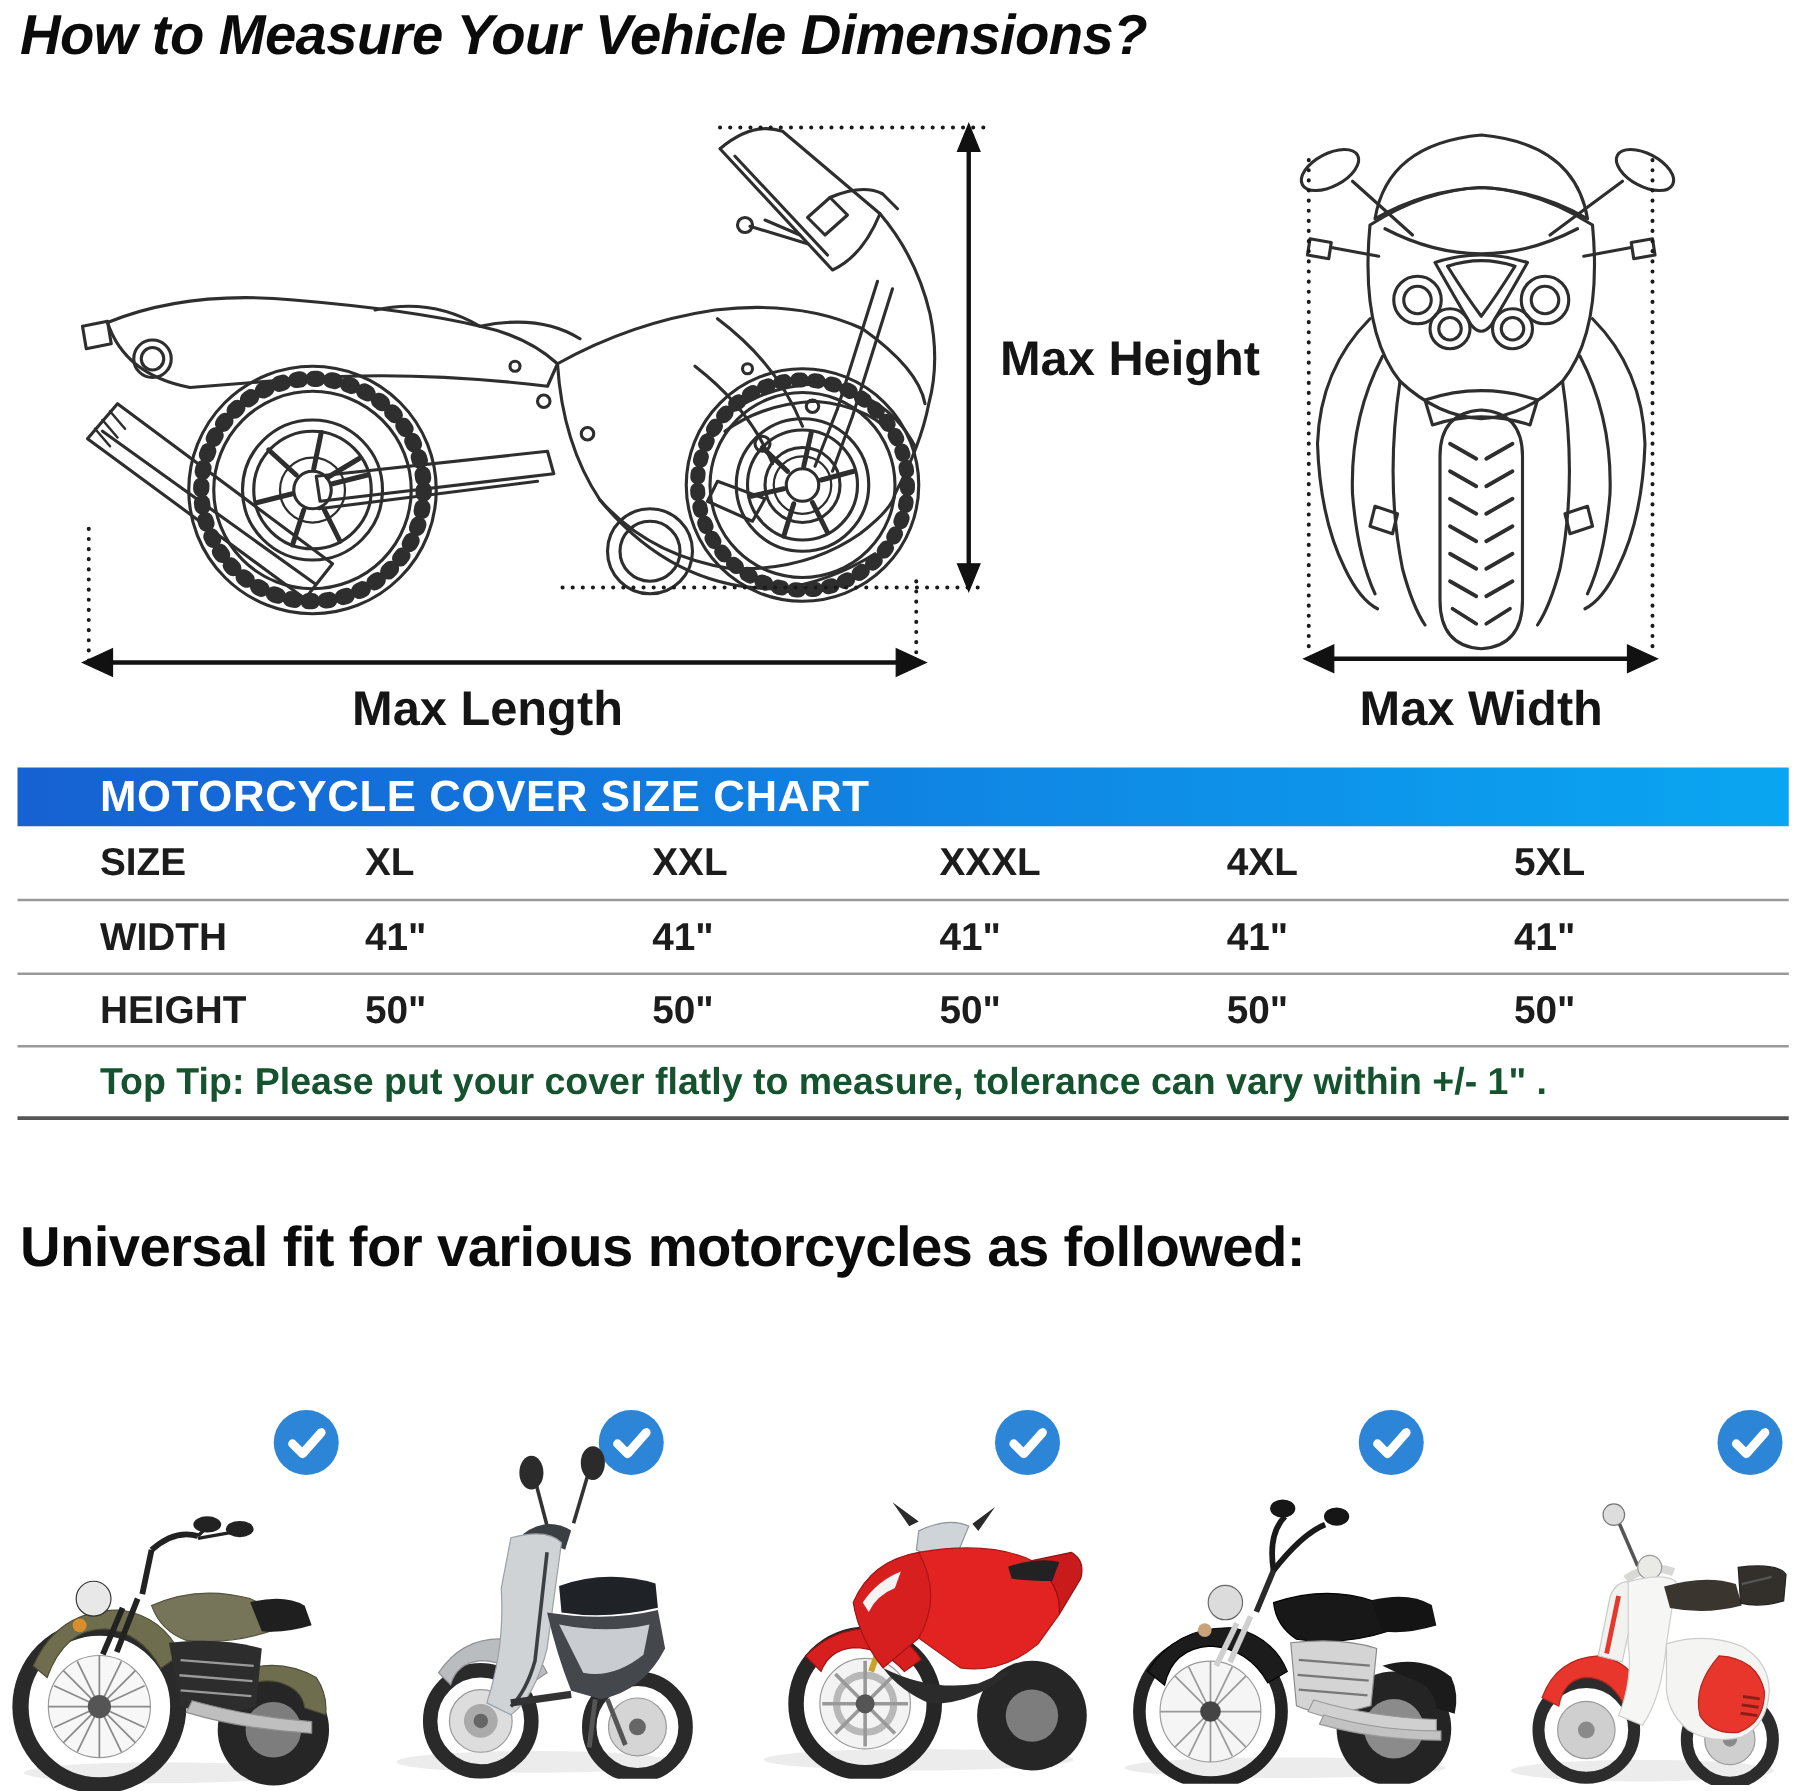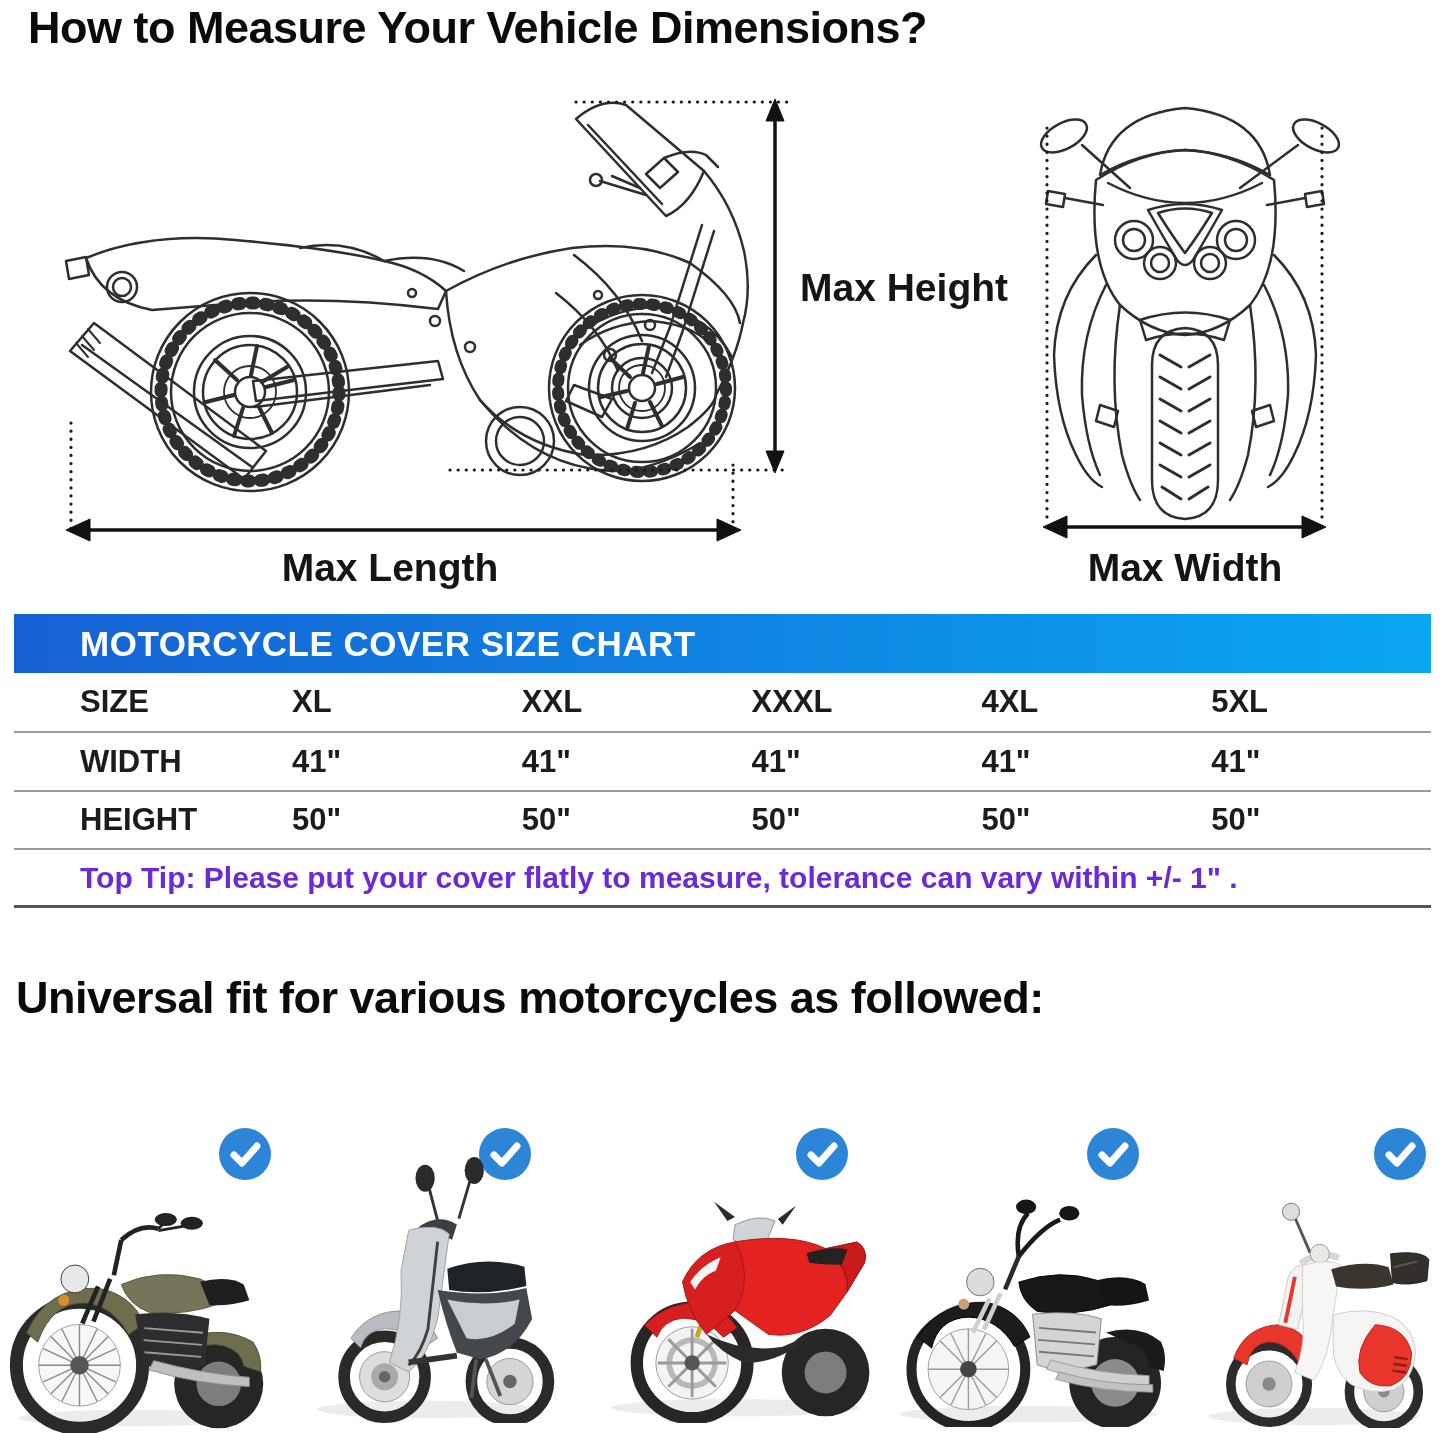--- a/index.html
+++ b/index.html
@@ -3,40 +3,40 @@
 <meta charset="utf-8">
 <style>
   html,body{margin:0;padding:0;background:#fff;}
   .page{position:relative;width:1445px;height:1433px;background:#fff;overflow:hidden;
         font-family:"Liberation Sans",sans-serif;color:#111;}
   .h-title{position:absolute;font-size:45px;font-weight:800;letter-spacing:-0.5px;color:#0b0b0b;white-space:nowrap;}
   .dim-label{position:absolute;font-size:39px;font-weight:700;color:#151515;white-space:nowrap;}
   .centered{text-align:center;}
   
   .chart{position:absolute;left:14px;top:614px;width:1417px;}
-  .chart-header{height:59px;display:flex;align-items:center;padding-left:66px;box-sizing:border-box;}
+  .chart-header{height:47px;display:flex;align-items:center;padding-left:66px;box-sizing:border-box;}
   .chart-header span{font-size:35px;font-weight:800;letter-spacing:0.5px;}
   .trow{display:grid;grid-template-columns:268px repeat(5,1fr);align-items:center;box-sizing:border-box;
         border-bottom:2px solid #9a9a9a;gap:10px;}
   .trow .cell{font-size:31px;font-weight:700;color:#1c1c1c;text-align:left;}
   .trow .cell.lbl{text-align:left;padding-left:66px;}
   .tip-row{display:flex;align-items:center;height:58px;padding-left:66px;box-sizing:border-box;
            border-bottom:3px solid #555;}
   .tip-row span{font-size:30px;font-weight:700;}
   
   .gallery{position:absolute;left:0;top:1100px;width:1445px;height:333px;}
   .check-badge{position:absolute;top:27px;width:54px;height:54px;}
   .bike{position:absolute;}
 </style>
 </head>
 <body>
 
 <div class="page">
 
-  <div class="h-title" style="left:28px;top:2px;">How to Measure Your Vehicle Dimensions?</div>
+  <div class="h-title" style="left:16px;top:2px;font-style:italic;">How to Measure Your Vehicle Dimensions?</div>
 
   <svg style="position:absolute;left:0;top:55px;" width="1445" height="555" viewBox="0 0 1445 555">
     <g stroke="#2e2e2e" fill="none" stroke-width="2.5" stroke-linejoin="round" stroke-linecap="round">
 
       <circle cx="250" cy="337" r="99"></circle>
       <circle cx="250" cy="337" r="89" stroke-width="13" stroke-dasharray="3 11"></circle>
       <circle cx="250" cy="337" r="79"></circle>
       <circle cx="250" cy="337" r="56"></circle>
       <circle cx="250" cy="337" r="47"></circle>
       <circle cx="250" cy="337" r="26" stroke-width="1.8"></circle>
@@ -219,21 +219,21 @@
     </div>
     <div class="trow" style="height:58px;">
       <div class="cell lbl">HEIGHT</div>
       <div class="cell">50"</div>
       <div class="cell">50"</div>
       <div class="cell">50"</div>
       <div class="cell">50"</div>
       <div class="cell">50"</div>
     </div>
     <div class="tip-row">
-      <span style="color:#6d28d9;">Top Tip: Please put your cover flatly to measure, tolerance can vary within +/- 1" .</span>
+      <span style="color:#14532d;">Top Tip: Please put your cover flatly to measure, tolerance can vary within +/- 1" .</span>
     </div>
   </div>
 
   <div class="h-title" style="left:16px;top:972px;">Universal fit for various motorcycles as followed:</div>
 
   <div class="gallery">
 
     <svg class="check-badge" style="left:218px;" viewBox="0 0 54 54">
         <circle cx="27" cy="27" r="26" fill="#2d85d8"></circle>
         <path d="M16 28 l8 8 l15 -17" stroke="#fff" stroke-width="7" fill="none" stroke-linecap="round" stroke-linejoin="round"></path>

